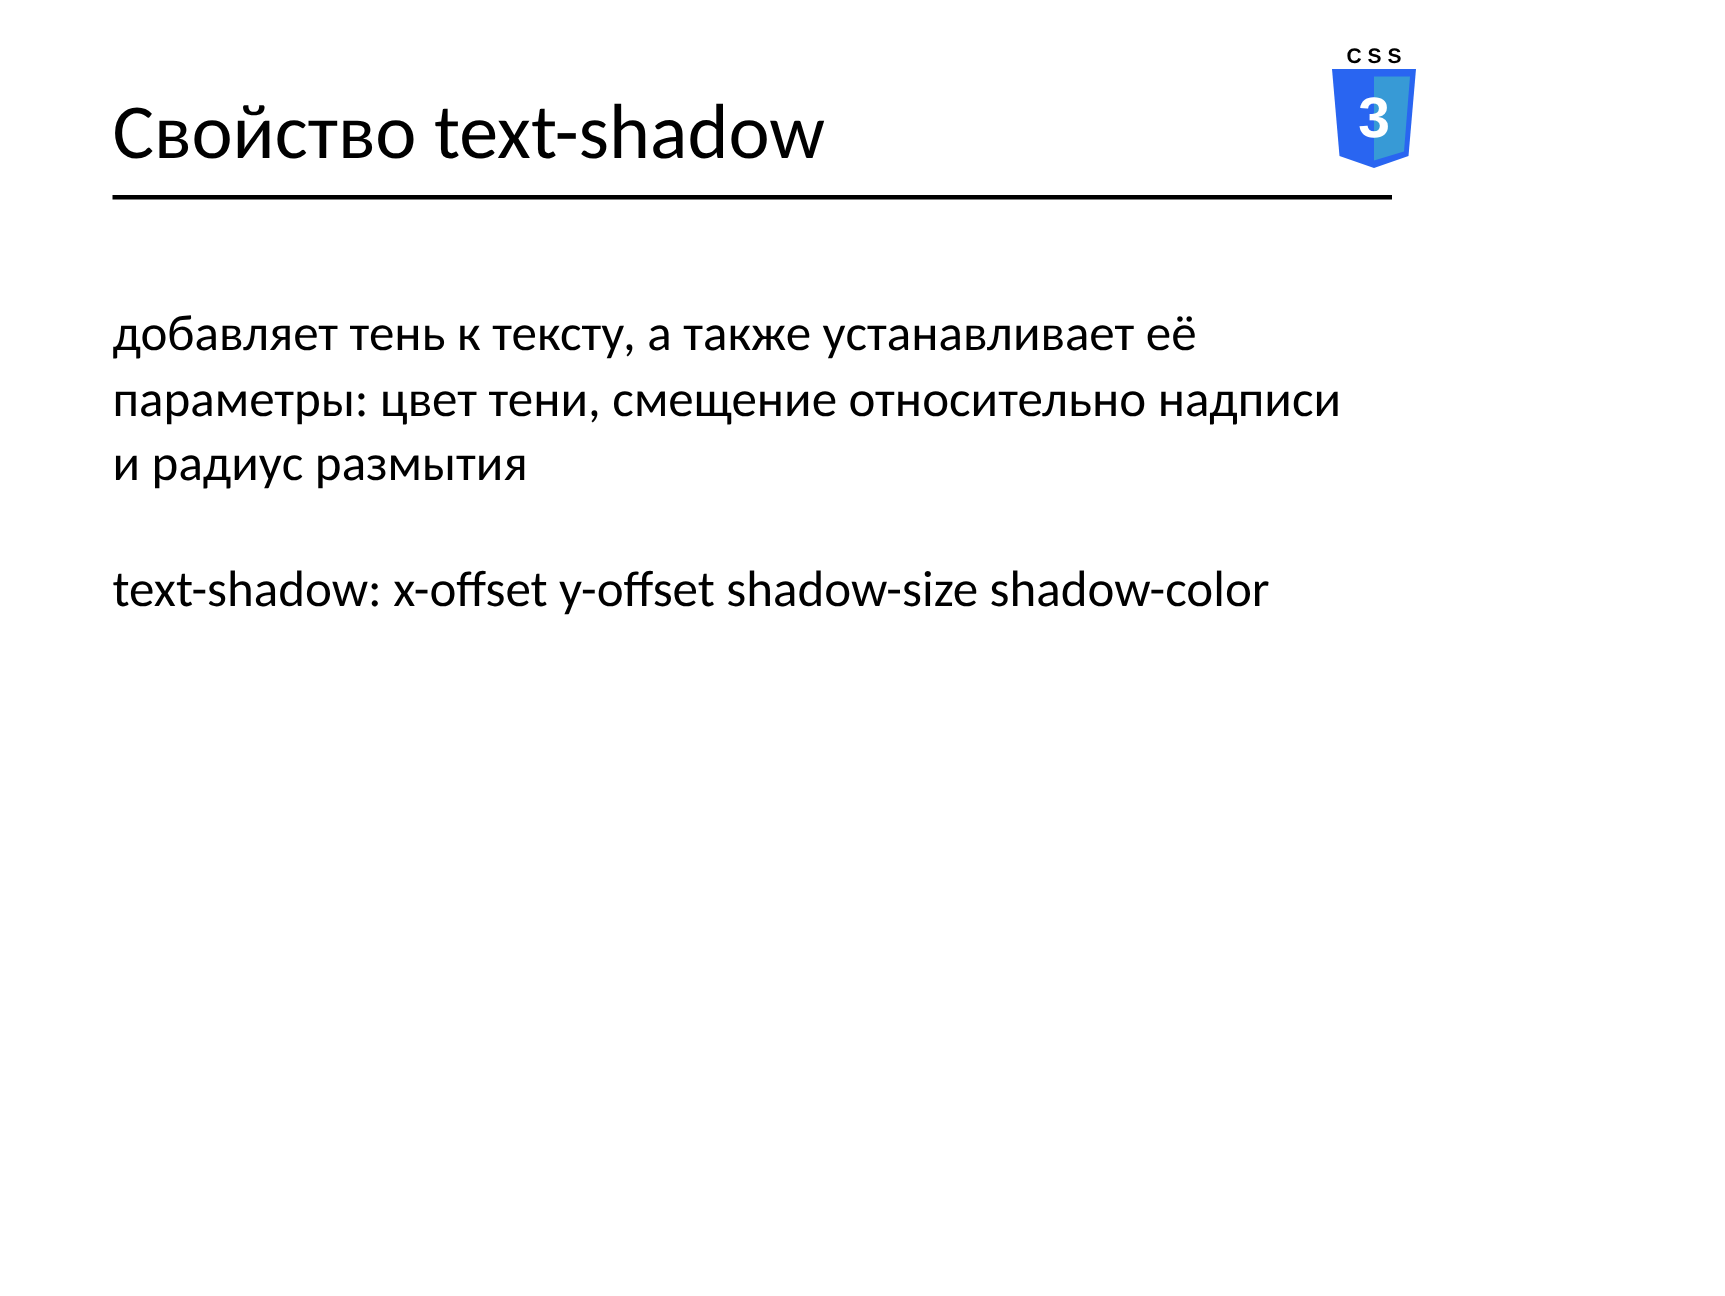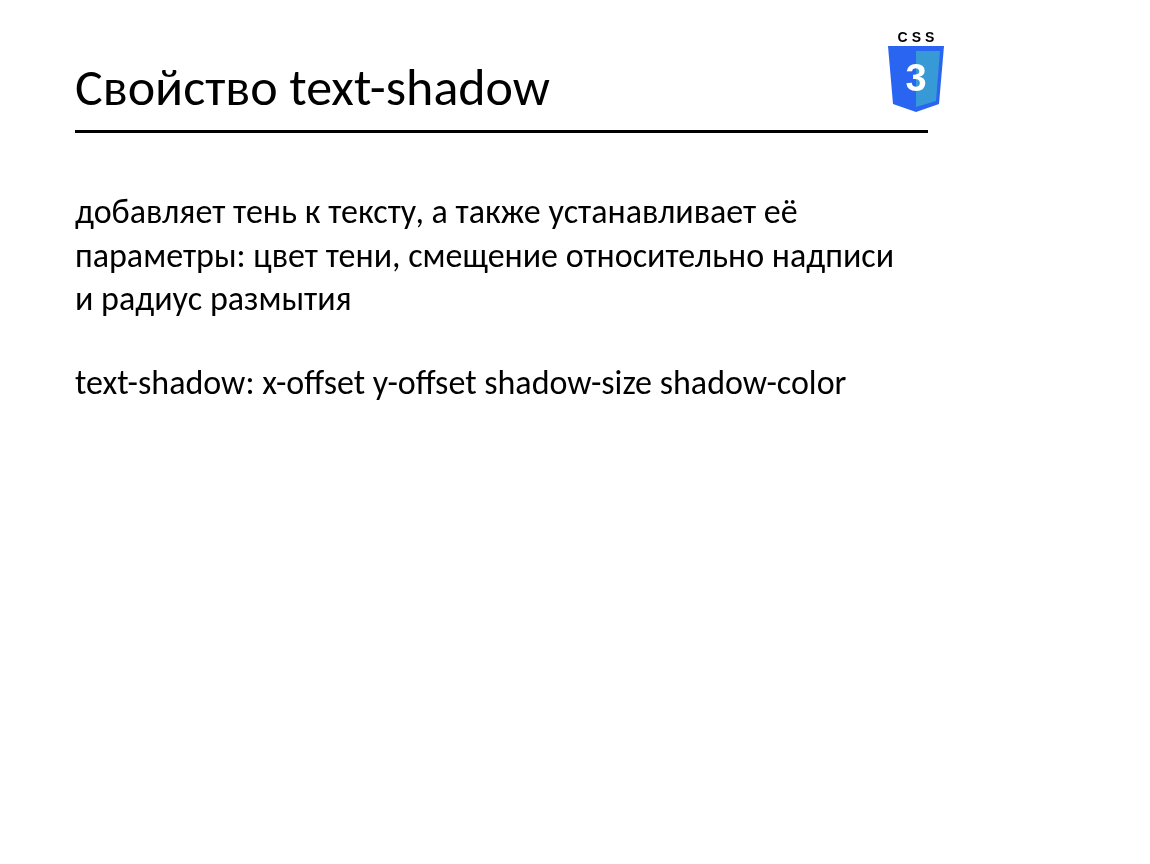--- a/index.html
+++ b/index.html
@@ -49,21 +49,21 @@
   }
   .title-rule {
     border: none;
     border-top: 3px solid #000;
     margin: 0;
   }
   .body {
     position: absolute;
     left: 75px;
     right: 90px;
-    top: 190px;
+    top: 201px;
     font-size: 34px;
     line-height: 1.28;
   }
   .para {
     margin: 0 0 40px 0;
   }
   .para.tight {
     margin-bottom: 0;
   }
 </style>

